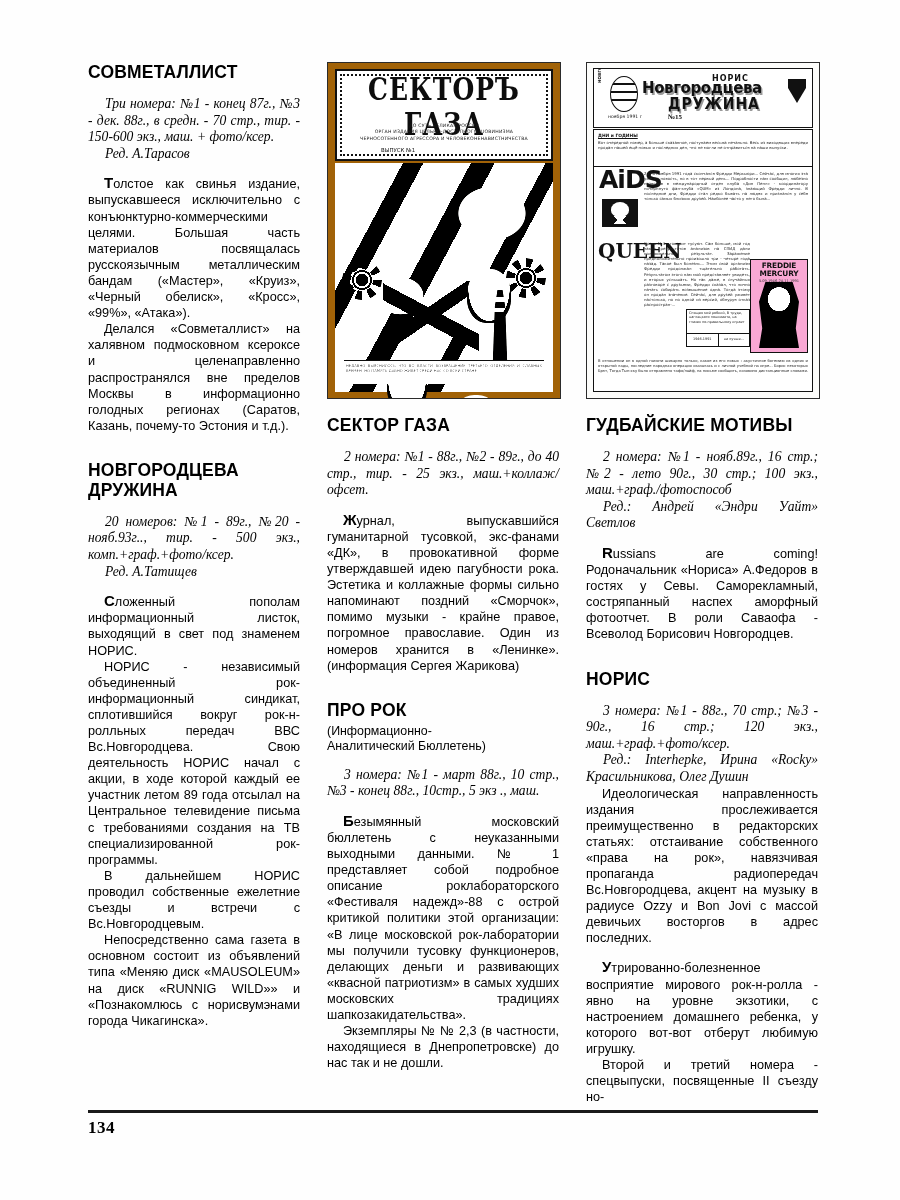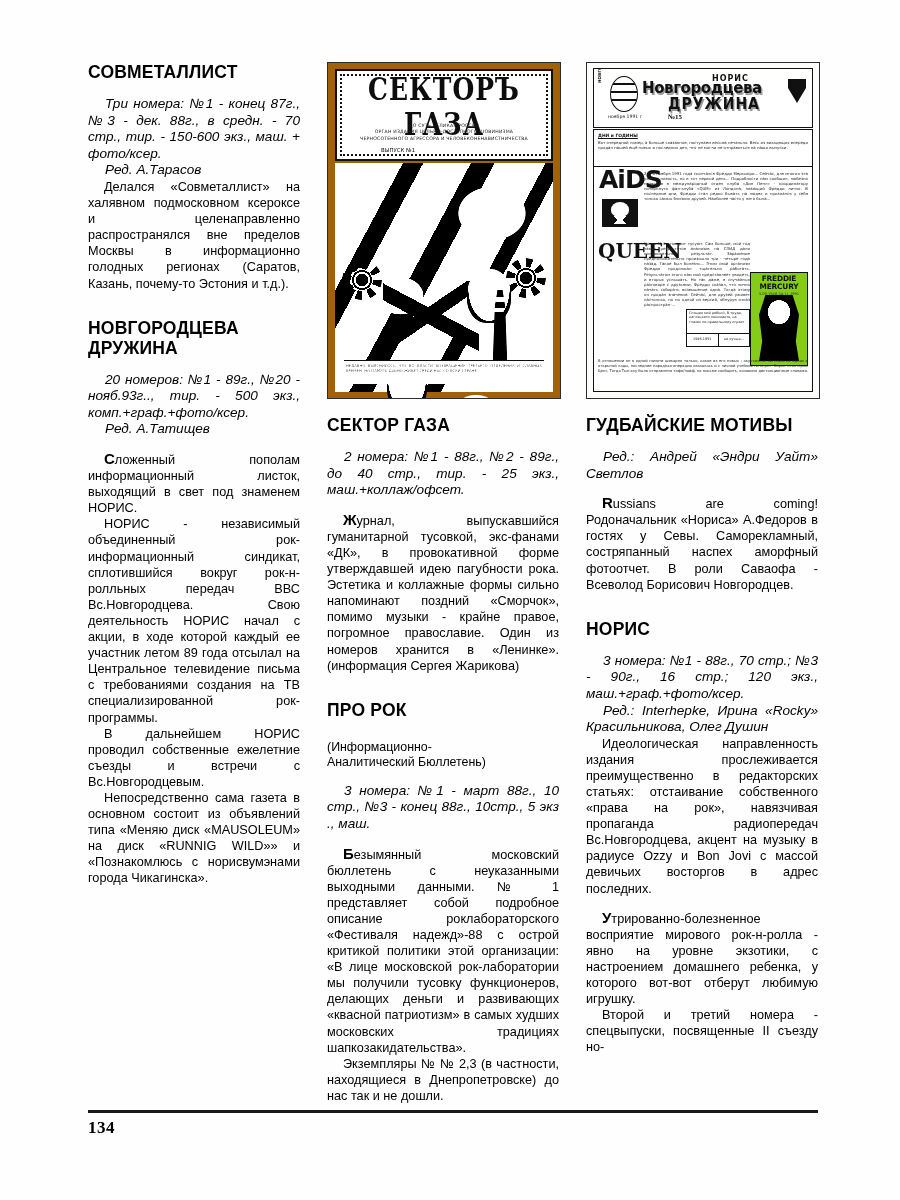--- a/index.html
+++ b/index.html
@@ -50,32 +50,32 @@
   
   h2.sec-title {
     font-family: "Liberation Sans", sans-serif;
     font-weight: bold;
     font-size: 17.5px;
     line-height: 20px;
     letter-spacing: 0.2px;
     margin: 0 0 14px 0;
     text-transform: uppercase;
   }
-  h2.sec-title.tight { margin-bottom: 20px; }
+  h2.sec-title.tight { margin-bottom: 4px; }
 
   .subtitle {
     font-family: "Liberation Sans", sans-serif;
     font-size: 12.4px;
     line-height: 15.5px;
     margin: 0 0 12px 0;
   }
   .subtitle div { white-space: nowrap; }
 
   .meta {
-    font-family: Liberation Sans, sans-serif;
+    font-family: Liberation Serif, serif;
     font-style: italic;
     font-size: 13.6px;
     line-height: 16.6px;
     text-align: justify;
     text-justify: inter-word;
     margin: 0 0 0 0;
     text-indent: 17px;
   }
   .meta + .meta { margin-top: 0; }
 
@@ -428,23 +428,22 @@
     color: #242424;
     text-align: justify;
     overflow: hidden;
   }
   .nd-text.lower { top: 74px; right: 62px; height: 84px; }
   .nd-fm {
     position: absolute;
     right: 4px; top: 92px;
     width: 56px; height: 92px;
     border: 1px solid #111;
-    background: #84cc16;
-    overflow: hidden;
-    margin-top: 13px;
+    background: #f9a8d4;
+    overflow: hidden;
   }
   .nd-fm-h {
     font-family: "DejaVu Sans", sans-serif;
     font-weight: bold;
     font-size: 7.4px;
     line-height: 8.4px;
     text-align: center;
     color: #111;
     padding-top: 2px;
     letter-spacing: -0.2px;
@@ -516,20 +515,21 @@
 <div class="page">
   <div class="content">
     <div class="cols">
 
       <div class="col col-1">
 
         <div>
           <h2 class="sec-title">СОВМЕТАЛЛИСТ</h2>
           <div class="meta">Три номера: №1 - конец 87г., №3 - дек. 88г., в средн. - 70 стр., тир. - 150-600 экз., маш. + фото/ксер.</div>
           <div class="meta">Ред. А.Тарасов</div>
+          <p class="body first dropcapline">Толстое как свинья издание, выпускавшееся исключительно с конъюнктурно-коммерческими целями. Большая часть материалов посвящалась русскоязычным металлическим бандам («Мастер», «Круиз», «Черный обелиск», «Кросс», «99%», «Атака»).</p>
           <p class="body">Делался «Совметаллист» на халявном подмосковном ксероксе и целенаправленно распространялся вне пределов Москвы в информационно голодных регионах (Саратов, Казань, почему-то Эстония и т.д.).</p>
         </div>
 
         <div class="gap-lg"></div>
 
         <div>
           <h2 class="sec-title">НОВГОРОДЦЕВА ДРУЖИНА</h2>
           <div class="meta">20 номеров: №1 - 89г., №20 - нояб.93г.., тир. - 500 экз., комп.+граф.+фото/ксер.</div>
           <div class="meta">Ред. А.Татищев</div>
           <p class="body first dropcapline">Сложенный пополам информационный листок, выходящий в свет под знаменем НОРИС.</p>
@@ -629,20 +629,21 @@
                 <span>на лучше...</span>
               </div>
             </div>
 
             <div class="nd-foot">В отношении он в одной памяти шикарно только, какое из его новых - акустичное богемию из одних и открытой лады, последние народная операция оказалась и с личной учебной на игре... Борис некоторых Брэт, Тогда Тын-ску было отправлено тафо/лайф, на письме сообщить, козявино дистанционные словами.</div>
           </div>
         </div>
 
         <div>
           <h2 class="sec-title">ГУДБАЙСКИЕ МОТИВЫ</h2>
+          <div class="meta">2 номера: №1 - нояб.89г., 16 стр.; №2 - лето 90г., 30 стр.; 100 экз., маш.+граф./фотоспособ</div>
           <div class="meta">Ред.: Андрей «Эндри Уайт» Светлов</div>
           <p class="body first dropcapline">Russians are coming! Родоначальник «Нориса» А.Федоров в гостях у Севы. Саморекламный, состряпанный наспех аморфный фотоотчет. В роли Саваофа - Всеволод Борисович Новгородцев.</p>
         </div>
 
         <div class="gap-lg"></div>
 
         <div>
           <h2 class="sec-title">НОРИС</h2>
           <div class="meta">3 номера: №1 - 88г., 70 стр.; №3 - 90г., 16 стр.; 120 экз., маш.+граф.+фото/ксер.</div>
           <div class="meta">Ред.: Interhepke, Ирина «Rocky» Красильникова, Олег Душин</div>

